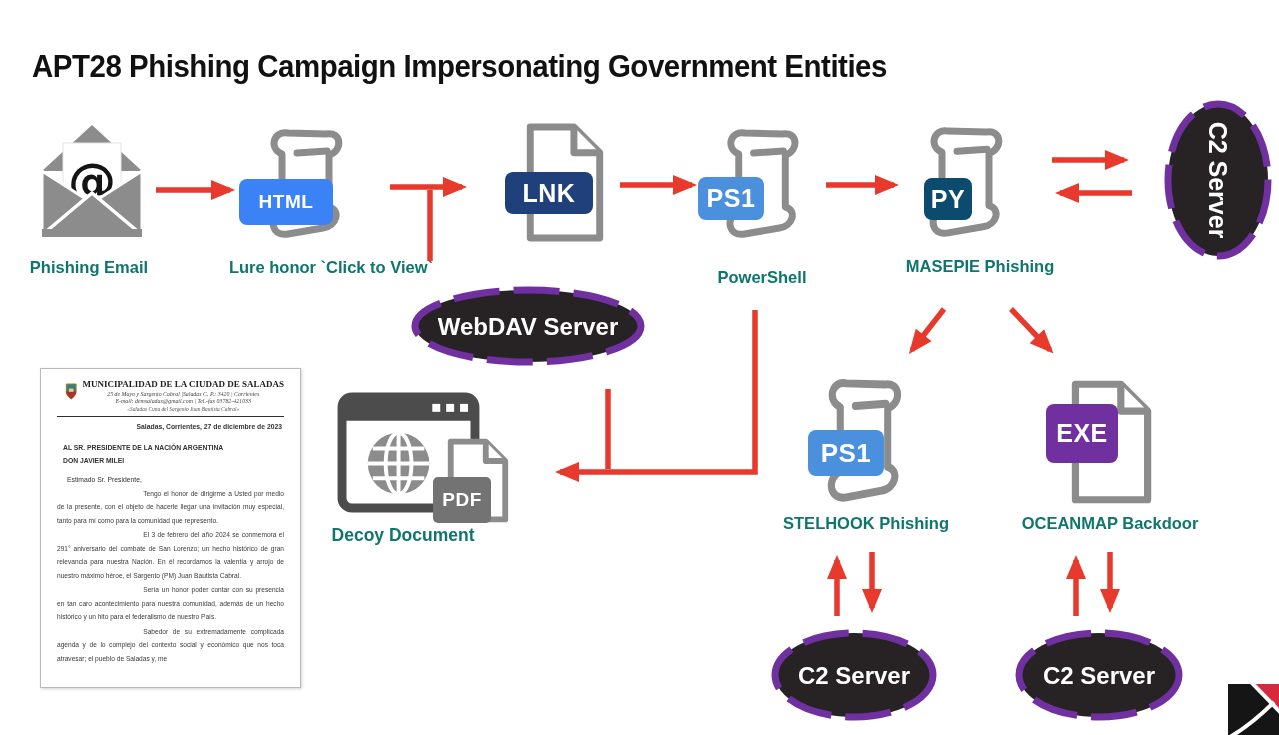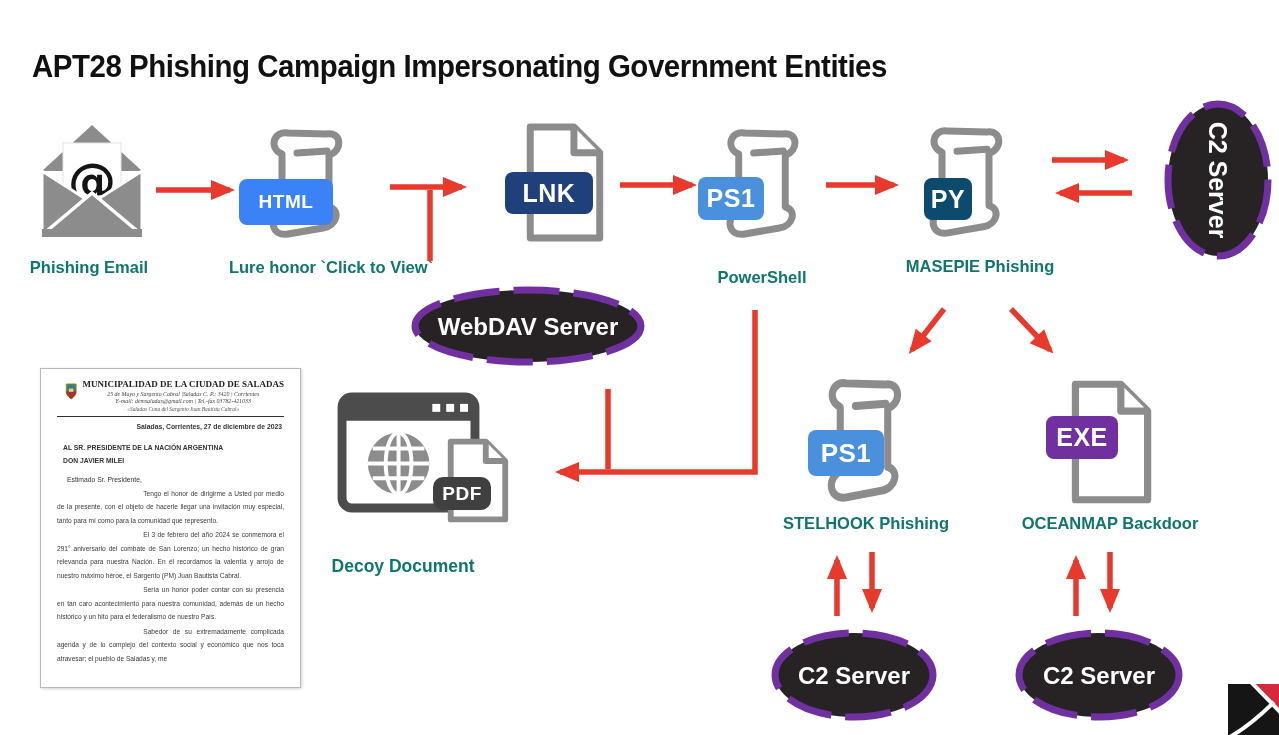--- a/index.html
+++ b/index.html
@@ -146,35 +146,35 @@
       <line x1="31" y1="72" x2="93" y2="72" stroke="#fff" stroke-width="4"></line>
       <line x1="36" y1="57" x2="88" y2="57" stroke="#fff" stroke-width="4"></line>
       <line x1="36" y1="87" x2="88" y2="87" stroke="#fff" stroke-width="4"></line>
       <line x1="62" y1="41" x2="62" y2="103" stroke="#fff" stroke-width="4"></line>
     </g>
   </svg>
   <svg class="icon-abs" style="left:441px;top:435px;z-index:4" width="72" height="91" viewBox="0 0 74 92">
     <path d="M10 6 H46 L66 26 V86 H10 Z" fill="#fff" stroke="#8c8c8c" stroke-width="6" stroke-linejoin="round"></path>
     <path d="M46 6 V26 H66" fill="#fff" stroke="#8c8c8c" stroke-width="6" stroke-linejoin="round"></path>
   </svg>
-  <div class="badge" style="left:433px;top:477px;width:58px;height:33px;background:#404040;font-size:19px;border-radius:10px;z-index:6">PDF</div>
-  <div class="lbl" style="left:403px;top:556px;font-size:17.5px">Decoy Document</div>
+  <div class="badge" style="left:433px;top:477px;width:58px;height:46px;background:#737373;font-size:19px;border-radius:5px;z-index:6">PDF</div>
+  <div class="lbl" style="left:403px;top:525px;font-size:17.5px">Decoy Document</div>
 
   <svg class="icon-abs" style="left:813px;top:371px" width="106" height="141" viewBox="0 0 105 125" preserveAspectRatio="none">
     <path d="M33 11 C 19 8 13 26 27 32 L 27 89 C 13 95 16 115 33 112 L 68 106 C 82 104 86 88 74 85 L 74 33 C 88 29 87 9 71 12 Z" fill="#fff" stroke="#8c8c8c" stroke-width="7" stroke-linejoin="round" stroke-linecap="round"></path>
     <line x1="42" y1="31" x2="72" y2="29" stroke="#8c8c8c" stroke-width="7" stroke-linecap="round"></line>
   </svg>
   <div class="badge" style="left:808px;top:430px;width:76px;height:46px;background:#4a90dd;font-size:26px">PS1</div>
   <div class="lbl" style="left:866px;top:514px">STELHOOK Phishing</div>
 
   <svg class="icon-abs" style="left:1061px;top:372px" width="99" height="140" viewBox="0 0 96 128">
     <path d="M14 8 H58 L84 34 V120 H14 Z" fill="#fff" stroke="#8c8c8c" stroke-width="7" stroke-linejoin="round"></path>
     <path d="M58 8 V34 H84" fill="#fff" stroke="#8c8c8c" stroke-width="7" stroke-linejoin="round"></path>
   </svg>
-  <div class="badge" style="left:1046px;top:416px;width:72px;height:43px;background:#7030a0;font-size:25px">EXE</div>
+  <div class="badge" style="left:1046px;top:404px;width:72px;height:59px;background:#7030a0;font-size:25px">EXE</div>
   <div class="lbl" style="left:1110px;top:514px">OCEANMAP Backdoor</div>
 
   <svg class="icon-abs" style="left:770px;top:628px" width="168" height="94" viewBox="0 0 168 94">
     <ellipse cx="84" cy="47" rx="79" ry="42" fill="#272324" stroke="#7030a0" stroke-width="7" stroke-dasharray="46 14"></ellipse>
     <text x="84" y="47" text-anchor="middle" dominant-baseline="central" font-size="24" font-weight="bold" fill="#fff" font-family="Liberation Sans, sans-serif">C2 Server</text>
   </svg>
   <svg class="icon-abs" style="left:1014px;top:628px" width="170" height="94" viewBox="0 0 170 94">
     <ellipse cx="85" cy="47" rx="80" ry="42" fill="#272324" stroke="#7030a0" stroke-width="7" stroke-dasharray="46 14"></ellipse>
     <text x="85" y="47" text-anchor="middle" dominant-baseline="central" font-size="24" font-weight="bold" fill="#fff" font-family="Liberation Sans, sans-serif">C2 Server</text>
   </svg>

